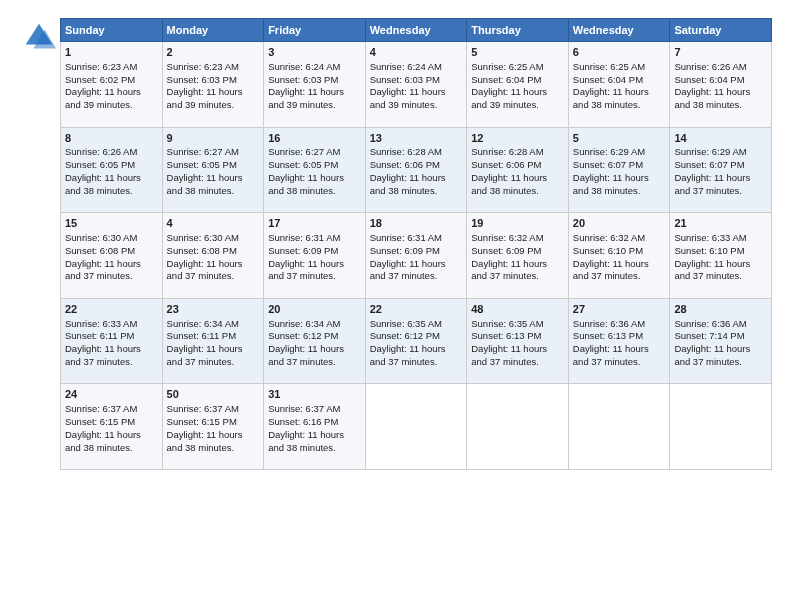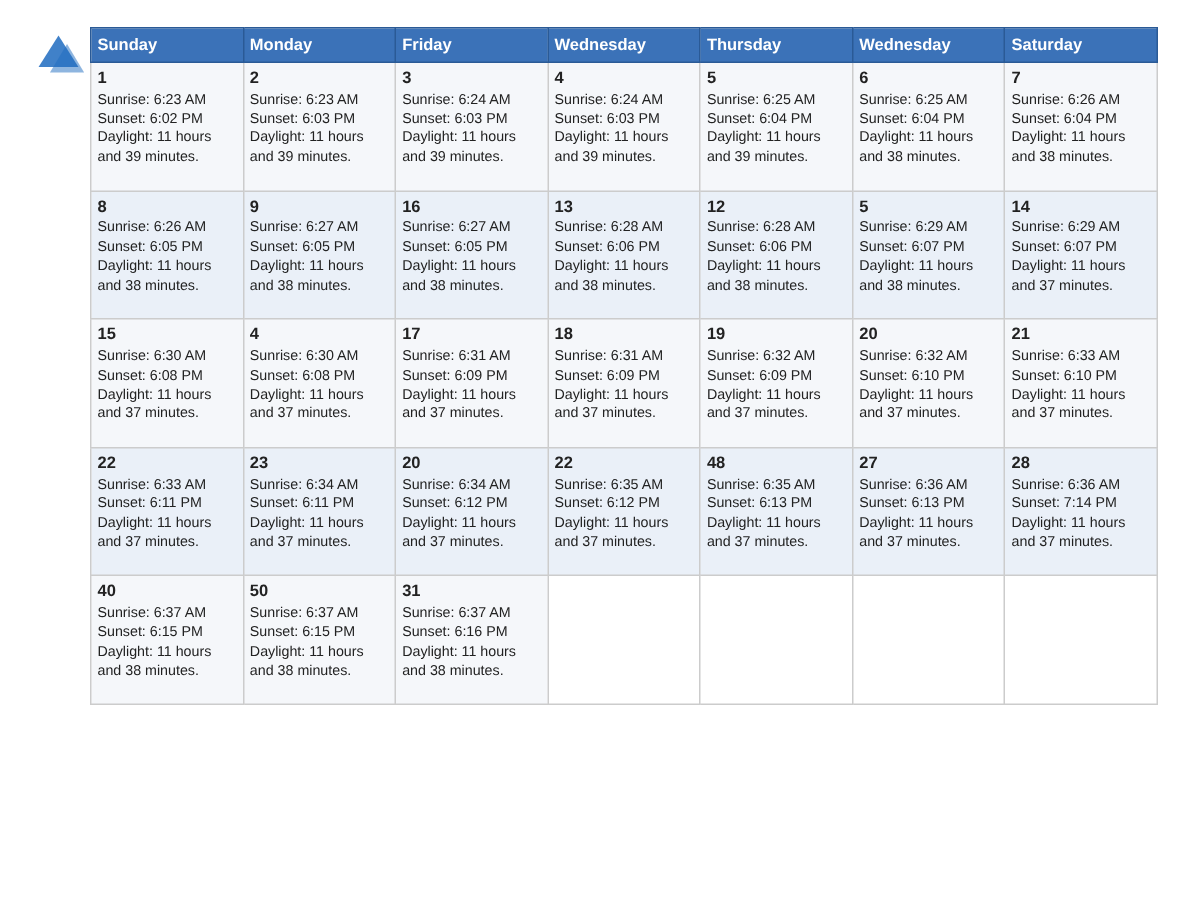--- a/index.html
+++ b/index.html
@@ -164,21 +164,21 @@
         <tr>
           <td><span class="day-num">22</span><span>Sunrise: 6:33 AM</span><br><span>Sunset: 6:11 PM</span><br><span>Daylight: 11 hours and 37 minutes.</span></td>
           <td><span class="day-num">23</span><span>Sunrise: 6:34 AM</span><br><span>Sunset: 6:11 PM</span><br><span>Daylight: 11 hours and 37 minutes.</span></td>
           <td><span class="day-num">20</span><span>Sunrise: 6:34 AM</span><br><span>Sunset: 6:12 PM</span><br><span>Daylight: 11 hours and 37 minutes.</span></td>
           <td><span class="day-num">22</span><span>Sunrise: 6:35 AM</span><br><span>Sunset: 6:12 PM</span><br><span>Daylight: 11 hours and 37 minutes.</span></td>
           <td><span class="day-num">48</span><span>Sunrise: 6:35 AM</span><br><span>Sunset: 6:13 PM</span><br><span>Daylight: 11 hours and 37 minutes.</span></td>
           <td><span class="day-num">27</span><span>Sunrise: 6:36 AM</span><br><span>Sunset: 6:13 PM</span><br><span>Daylight: 11 hours and 37 minutes.</span></td>
           <td><span class="day-num">28</span><span>Sunrise: 6:36 AM</span><br><span>Sunset: 7:14 PM</span><br><span>Daylight: 11 hours and 37 minutes.</span></td>
         </tr>
         <tr>
-          <td><span class="day-num">40</span><span>Sunrise: 6:37 AM</span><br><span>Sunset: 6:15 PM</span><br><span>Daylight: 11 hours and 38 minutes.</span></td>
+          <td><span class="day-num">24</span><span>Sunrise: 6:37 AM</span><br><span>Sunset: 6:15 PM</span><br><span>Daylight: 11 hours and 38 minutes.</span></td>
           <td><span class="day-num">50</span><span>Sunrise: 6:37 AM</span><br><span>Sunset: 6:15 PM</span><br><span>Daylight: 11 hours and 38 minutes.</span></td>
           <td><span class="day-num">31</span><span>Sunrise: 6:37 AM</span><br><span>Sunset: 6:16 PM</span><br><span>Daylight: 11 hours and 38 minutes.</span></td>
           <td class="day-empty" style="background: rgb(255, 255, 255);"></td>
           <td class="day-empty" style="background: rgb(255, 255, 255);"></td>
           <td class="day-empty" style="background: rgb(255, 255, 255);"></td>
           <td class="day-empty" style="background: rgb(255, 255, 255);"></td>
         </tr>
       </tbody>
   </table>
 </div>

